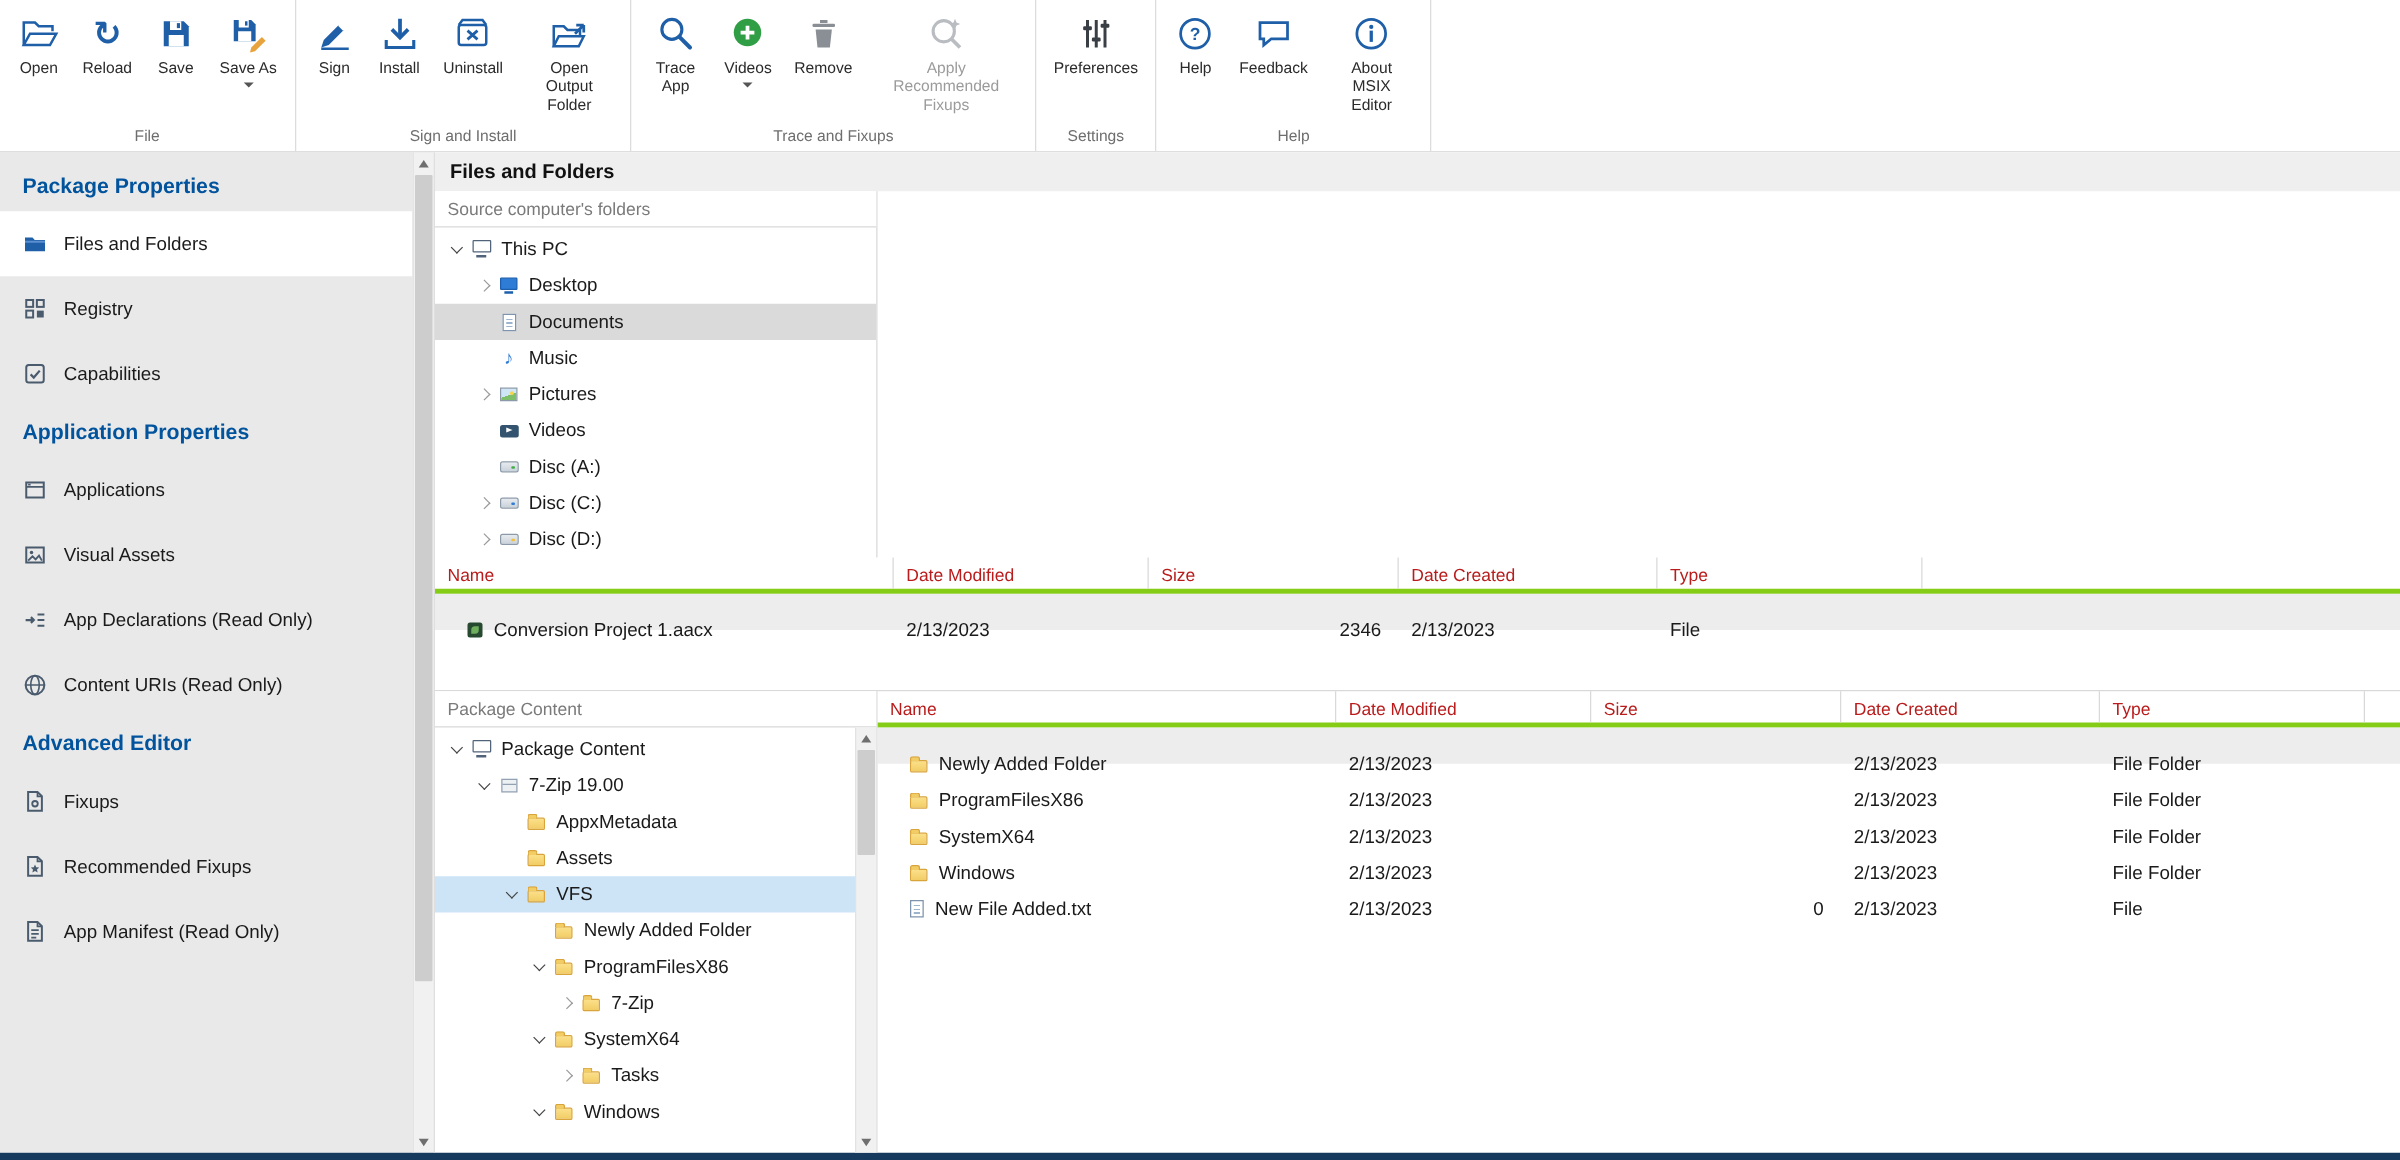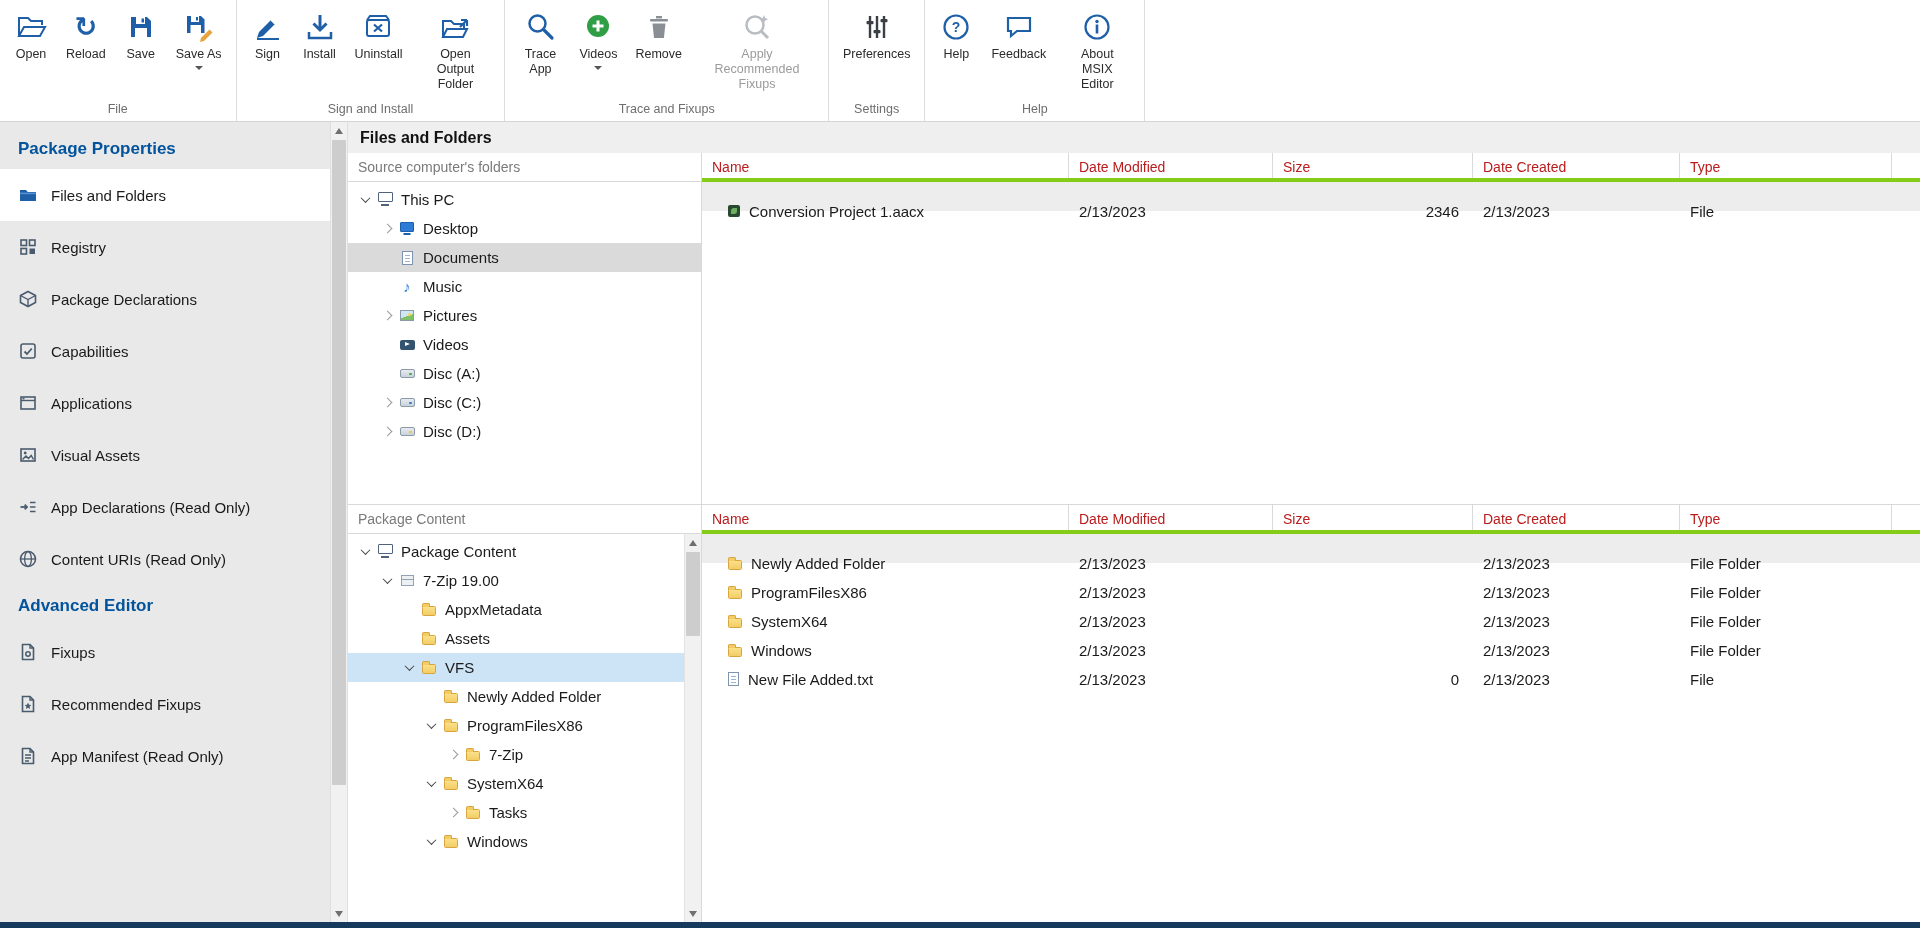--- a/index.html
+++ b/index.html
@@ -41,21 +41,21 @@
   .sb-up { top:0; } .sb-down { bottom:0; }
   .tri-up { width:0; height:0; border-left:4px solid transparent; border-right:4px solid transparent; border-bottom:6px solid #6f6f6f; }
   .tri-down { width:0; height:0; border-left:4px solid transparent; border-right:4px solid transparent; border-top:6px solid #6f6f6f; }
   .sb-thumb { position:absolute; left:1px; right:1px; background:#cdcdcd; border-radius:1px; }
 
   
   .content { flex:1; display:flex; flex-direction:column; background:#fff; min-width:0; }
   .content-title { height:31px; line-height:31px; background:#efefef; font-weight:bold; font-size:16px;
                    padding-left:12px; color:#111; }
   .pane { display:flex; min-height:0; }
-  .pane-top { height:352px; border-bottom:1px solid #d9d9d9; }
+  .pane-top { height:400px; border-bottom:1px solid #d9d9d9;flex-direction:column; }
   .pane-bottom { flex:1; }
   .tree-panel { width:354px; flex:none; border-right:1px solid #d9d9d9; display:flex; flex-direction:column; position:relative; }
   .panel-hdr { height:29px; line-height:28px; color:#7a7a7a; font-size:14px; padding-left:10px;
                border-bottom:1px solid #d9d9d9; background:#fff; }
   .tree { padding-top:3px; overflow:hidden; flex:1; }
   .trow { height:29px; display:flex; align-items:center; font-size:15px; color:#1a1a1a; cursor:default; }
   .trow.sel-gray { background:#dadada; }
   .trow.sel-blue { background:#cde4f7; }
   .chev { width:18px; flex:none; display:flex; justify-content:center; align-items:center; }
   .chev i { display:block; width:7px; height:7px; border-right:1.7px solid #444; border-bottom:1.7px solid #444; }
@@ -331,40 +331,32 @@
                 <rect x="11.5" y="3" width="5.5" height="5.5"></rect>
                 <rect x="3" y="11.5" width="5.5" height="5.5"></rect>
               </g>
               <rect x="11.5" y="11.5" width="5.5" height="5.5" fill="#4A5B6E"></rect>
             </svg>
         </span>
         <span>Registry</span>
       </div>
 
 
-      <div class="side-item">
-        <span class="sic">
-          <svg width="20" height="20" viewBox="0 0 20 20">
-              <path d="M10 2.5L17.5 6.5v7L10 17.5 2.5 13.5v-7z" fill="none" stroke="#4A5B6E" stroke-width="1.6"></path>
-              <path d="M2.5 6.5L10 10.5l7.5-4M10 10.5v7" fill="none" stroke="#4A5B6E" stroke-width="1.4"></path>
-            </svg>
-        </span>
-        <span>Package Declarations</span>
-      </div>
 
       <div class="side-item">
         <span class="sic">
           <svg width="20" height="20" viewBox="0 0 20 20">
               <rect x="3" y="3" width="14" height="14" rx="2" fill="none" stroke="#4A5B6E" stroke-width="1.6"></rect>
               <path d="M6.5 10.5l2.5 2.5 4.8-5.5" fill="none" stroke="#4A5B6E" stroke-width="1.8"></path>
             </svg>
         </span>
         <span>Capabilities</span>
       </div>
 
+      <div class="side-title">Application Properties</div>
 
       <div class="side-item">
         <span class="sic">
           <svg width="20" height="20" viewBox="0 0 20 20">
               <rect x="3" y="4" width="14" height="12" fill="none" stroke="#4A5B6E" stroke-width="1.6"></rect>
               <path d="M3 7.5h14" stroke="#4A5B6E" stroke-width="1.4"></path>
               <rect x="4.5" y="5" width="2" height="1.4" fill="#4A5B6E"></rect>
             </svg>
         </span>
         <span>Applications</span>

